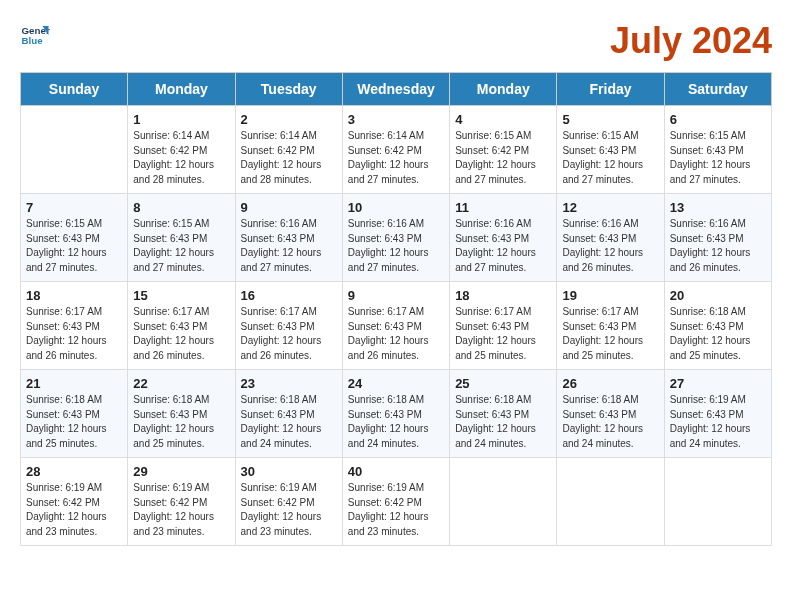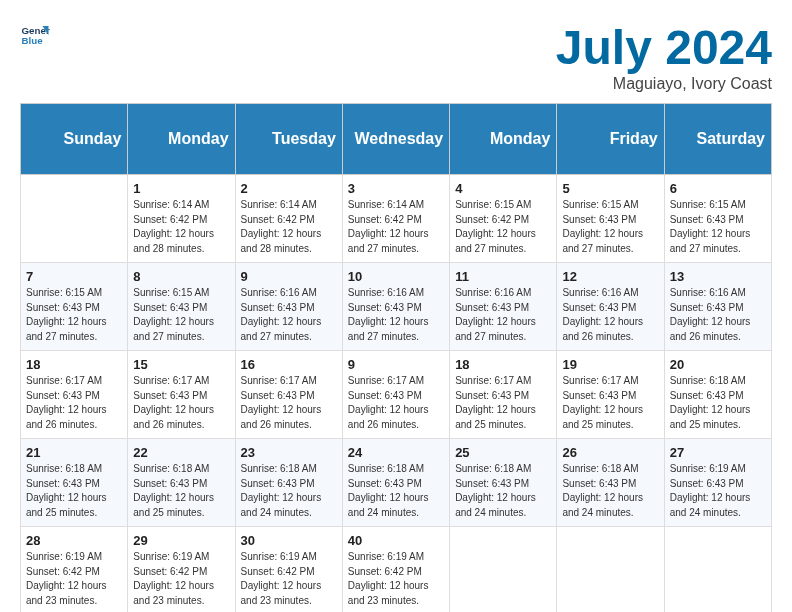--- a/index.html
+++ b/index.html
@@ -22,42 +22,42 @@
       gap: 4px;
     }
     .logo-icon {
       width: 30px;
       height: 30px;
     }
     .title-block {
       text-align: right;
     }
     .month-title {
-      font-size: 48px;
+      font-size: 36px;
       font-weight: bold;
-      color: #0369a1;
+      color: #c2410c;
     }
     .location {
       font-size: 16px;
       color: #444;
     }
     table {
       width: 100%;
       border-collapse: collapse;
       table-layout: fixed;
     }
     thead tr {
       background-color: #2980b9;
       color: #fff;
     }
     thead th {
-      padding: 26px 6px;
-      font-size: 16px;
+      padding: 8px 6px;
+      font-size: 14px;
       font-weight: bold;
-      text-align: right;
+      text-align: center;
       border: 1px solid #ccc;
     }
     tbody tr {
       border-bottom: 1px solid #ccc;
     }
     tbody td {
       vertical-align: top;
       padding: 6px 5px;
       border: 1px solid #ddd;
       font-size: 10.5px;
@@ -90,21 +90,20 @@
   <div class="logo">
     <svg class="logo-icon" viewBox="0 0 40 40">
       <rect x="0" y="0" width="40" height="40" fill="white"></rect>
       <text x="2" y="18" font-size="13" font-weight="bold" fill="#1a3a5c">General</text>
       <text x="2" y="32" font-size="13" font-weight="bold" fill="#2980b9">Blue</text>
       <polygon points="30,8 38,8 38,20" fill="#2980b9"></polygon>
     </svg>
   </div>
   <div class="title-block">
     <div class="month-title">July 2024</div>
-    <div class="location">Maguiayo, Ivory Coast</div>
   </div>
 </div>
 
 <table>
   <thead>
     <tr>
       <th>Sunday</th>
       <th>Monday</th>
       <th>Tuesday</th>
       <th>Wednesday</th>

